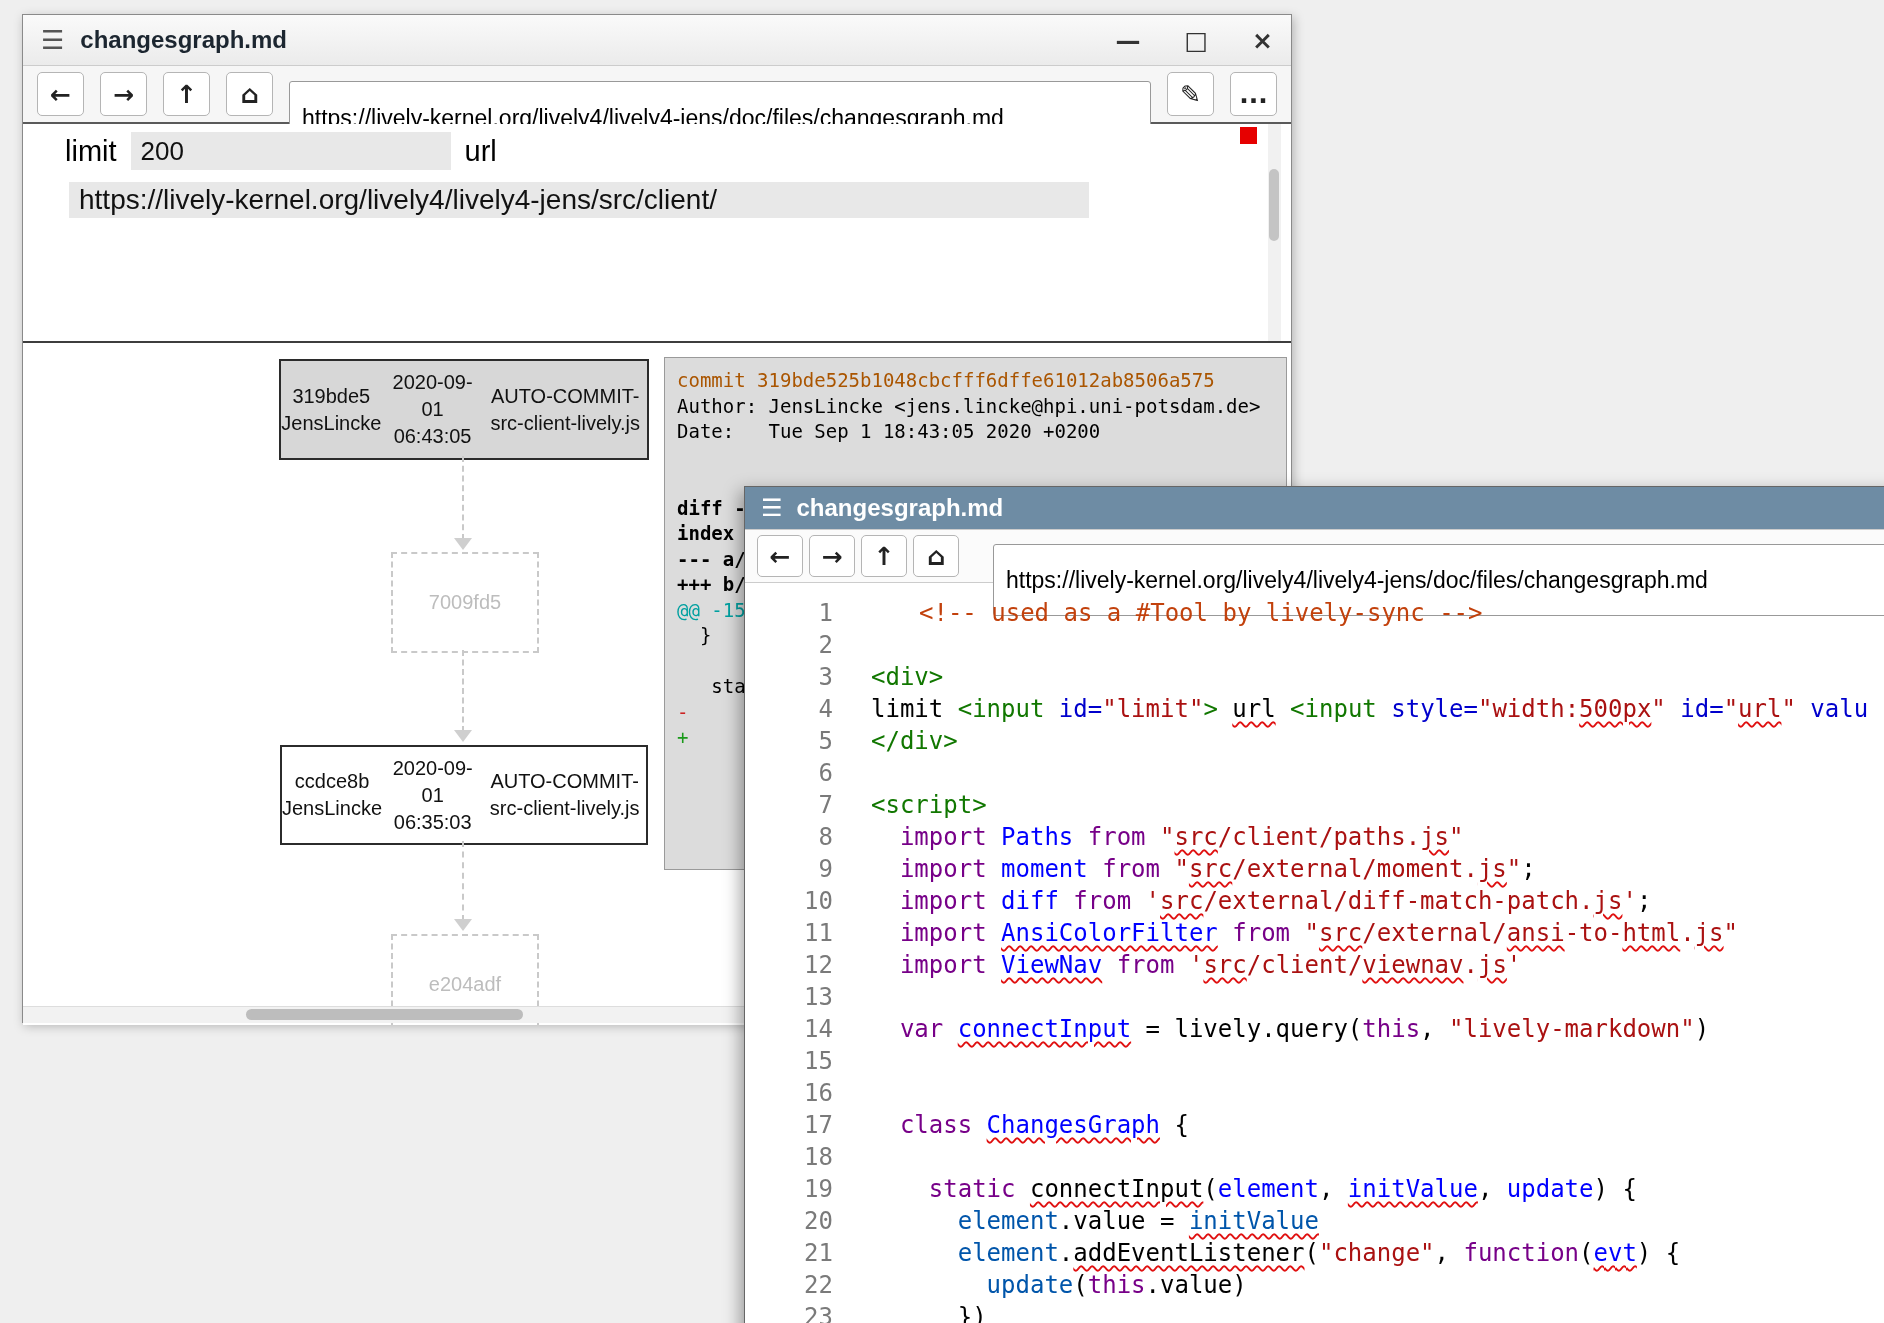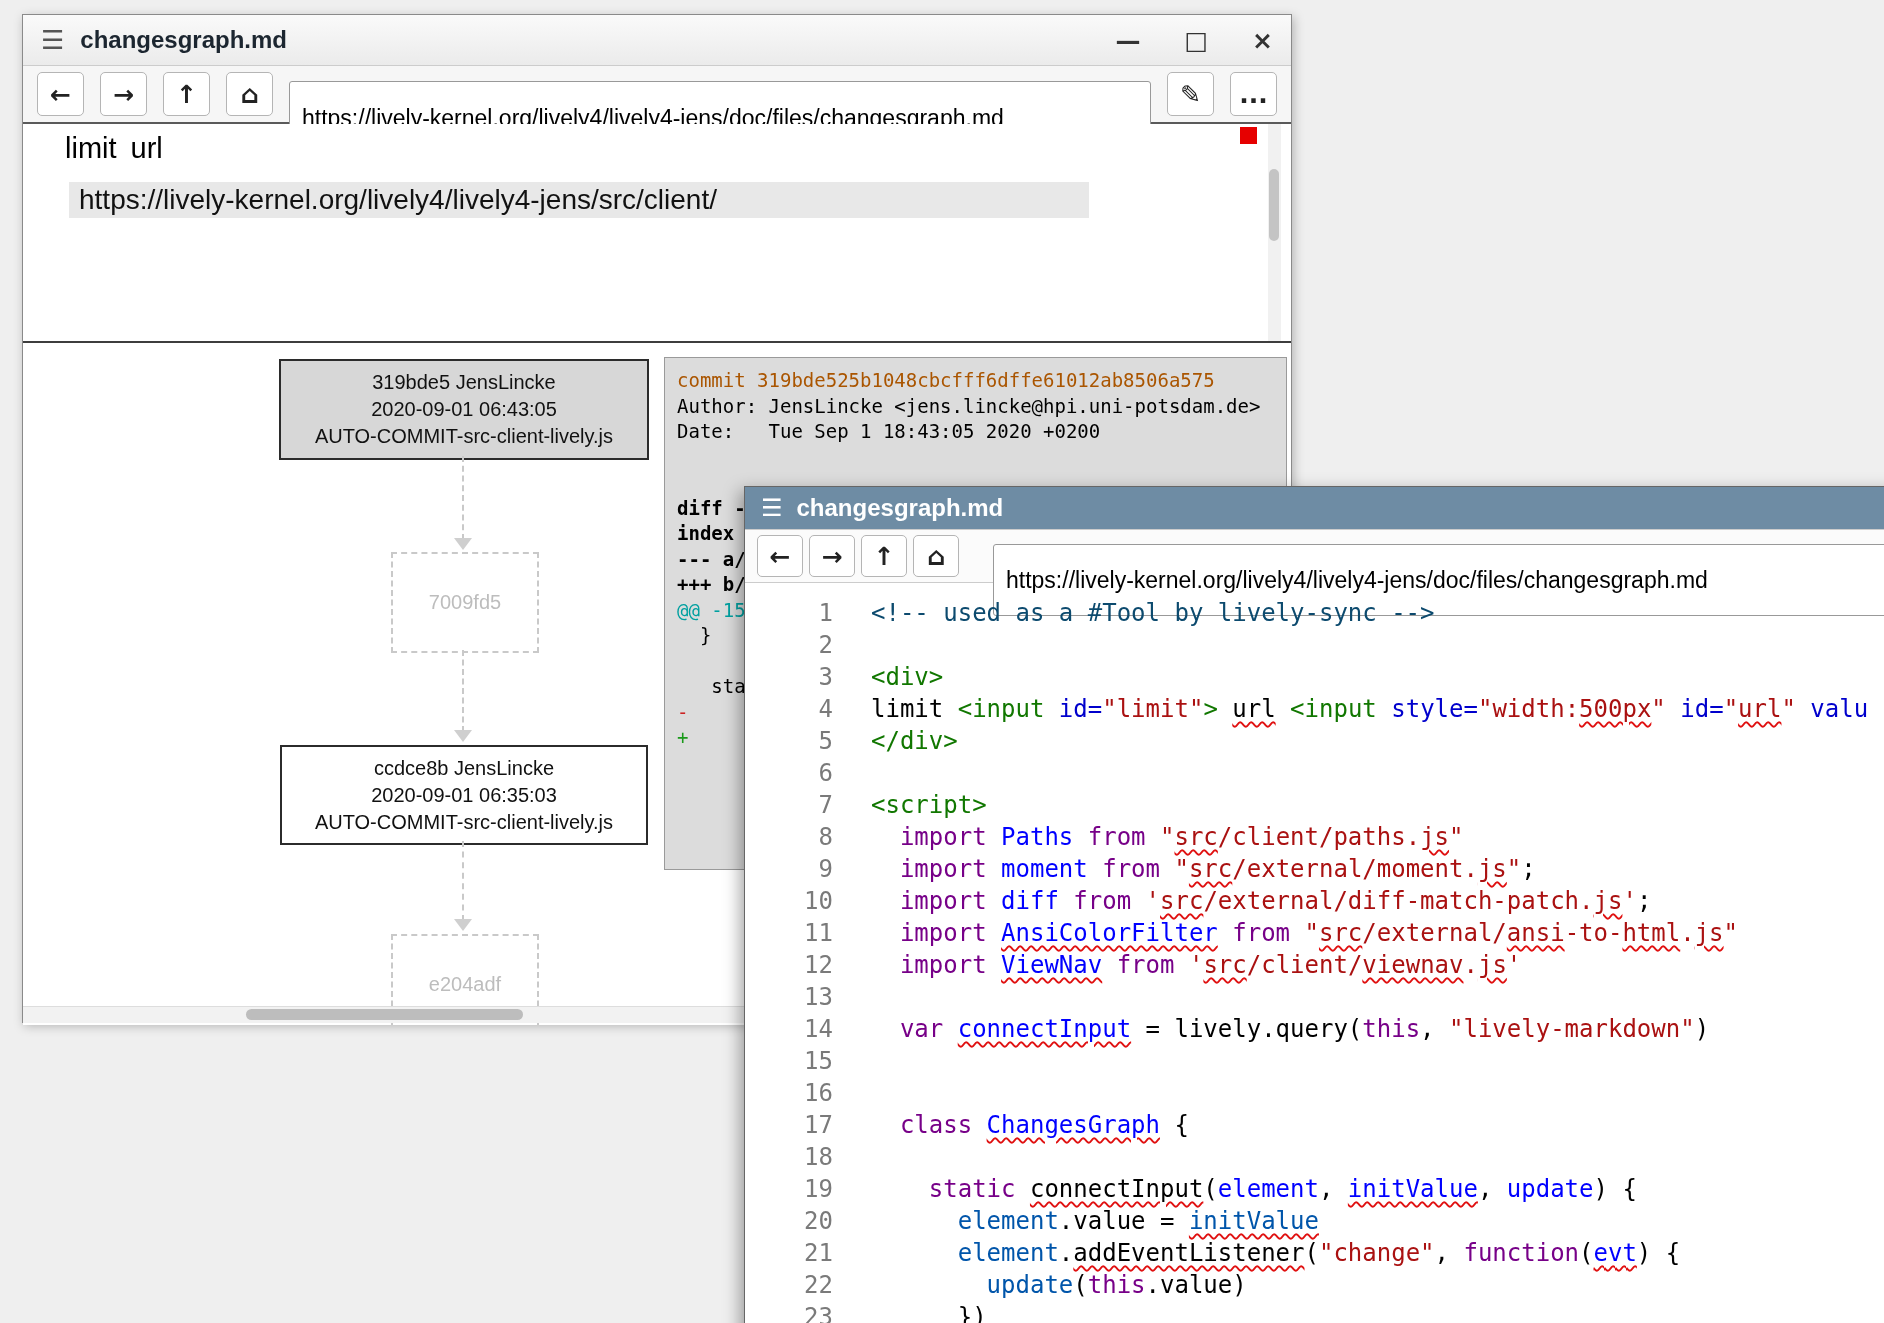--- a/index.html
+++ b/index.html
@@ -32,21 +32,21 @@
   .gin{background:#e8e8e8;border:none;height:38px;font-size:26px;padding:0 10px;color:#111;
        font-family:"Liberation Sans",sans-serif;}
   #limitInput{width:300px;}
   #graphUrl{position:absolute;left:46px;top:58px;width:1000px;height:36px;font-size:28px;}
   .redsq{position:absolute;left:1217px;top:3px;width:17px;height:17px;background:#e60000;}
   .vtrack{position:absolute;right:10px;top:0;bottom:0;width:13px;background:#f1f1f1;}
   .vthumb{position:absolute;right:12px;top:45px;width:10px;height:72px;background:#c4c4c4;border-radius:5px;}
   
   .grapharea{position:relative;height:682px;background:#fff;overflow:hidden;}
   .gnode{position:absolute;border:2px solid #2b2b2b;background:#fff;display:flex;
-         flex-direction:column;align-items:center;justify-content:center;
+         flex-direction:row;align-items:center;justify-content:center;
          font-size:20px;line-height:27px;text-align:center;color:#111;cursor:pointer;}
   .gnode.sel{background:#d7d7d7;}
   .gstub{position:absolute;width:144px;height:97px;border:2px dashed #c9c9c9;color:#bdbdbd;
          display:flex;align-items:center;justify-content:center;font-size:20px;cursor:pointer;background:#fff;}
   .arrow{position:absolute;width:0;border-left:2px dashed #c9c9c9;}
   .ahead{position:absolute;width:0;height:0;border-left:9px solid transparent;
          border-right:9px solid transparent;border-top:12px solid #cfcfcf;}
   
   .cpanel{position:absolute;left:641px;top:14px;width:609px;height:501px;background:#dcdcdc;
           border:1px solid #9a9a9a;padding:10px 0 0 12px;overflow:hidden;
@@ -69,21 +69,21 @@
   .nav2{height:52px;gap:6px;background:#fbfbfb;border-bottom:1px solid #ccc;padding:0 12px;}
   .nav2 .nb{width:46px;height:42px;}
   .nav2 .urlbox{margin-left:28px;height:38px;}
   .editor{display:flex;height:786px;background:#fff;
           font-family:"DejaVu Sans Mono",monospace;font-size:24px;}
   .gutter{width:88px;padding-top:14px;text-align:right;color:#7a7a7a;}
   .ln{height:32px;line-height:32px;}
   .codecol{flex:1;padding:14px 0 0 38px;overflow:hidden;}
   .cm-line{height:32px;line-height:32px;white-space:pre;color:#000;}
   
-  .cmt{color:#0c4a6e;}
+  .cmt{color:#c2410c;margin-left:48px;}
   .tag{color:#117700;}
   .attr{color:#0000cc;}
   .str{color:#aa1111;}
   .kw{color:#770088;}
   .def{color:#0000ff;}
   .var2{color:#0055aa;}
   .sp{text-decoration-line:underline;text-decoration-style:wavy;text-decoration-color:#e01010;
       text-decoration-thickness:2px;text-underline-offset:4px;}
 </style>
 </head>
@@ -103,20 +103,21 @@
     <button class="nb">→</button>
     <button class="nb">↑</button>
     <button class="nb">⌂</button>
     <input class="urlbox" value="https://lively-kernel.org/lively4/lively4-jens/doc/files/changesgraph.md" style="">
     <button class="nb">✎</button>
     <button class="nb">...</button>
   </div>
   <div class="formarea">
     <div class="frow">
       <span class="flabel">limit</span>
+      <input class="gin" id="limitInput" value="200" style="">
       <span class="flabel">url</span>
     </div>
     <input class="gin" id="graphUrl" value="https://lively-kernel.org/lively4/lively4-jens/src/client/" style="">
     <div class="redsq"></div>
     <div class="vtrack"></div>
     <div class="vthumb"></div>
   </div>
   <div class="grapharea">
 
     <div class="gnode sel" style="left:256px;top:16px;width:366px;height:97px">

